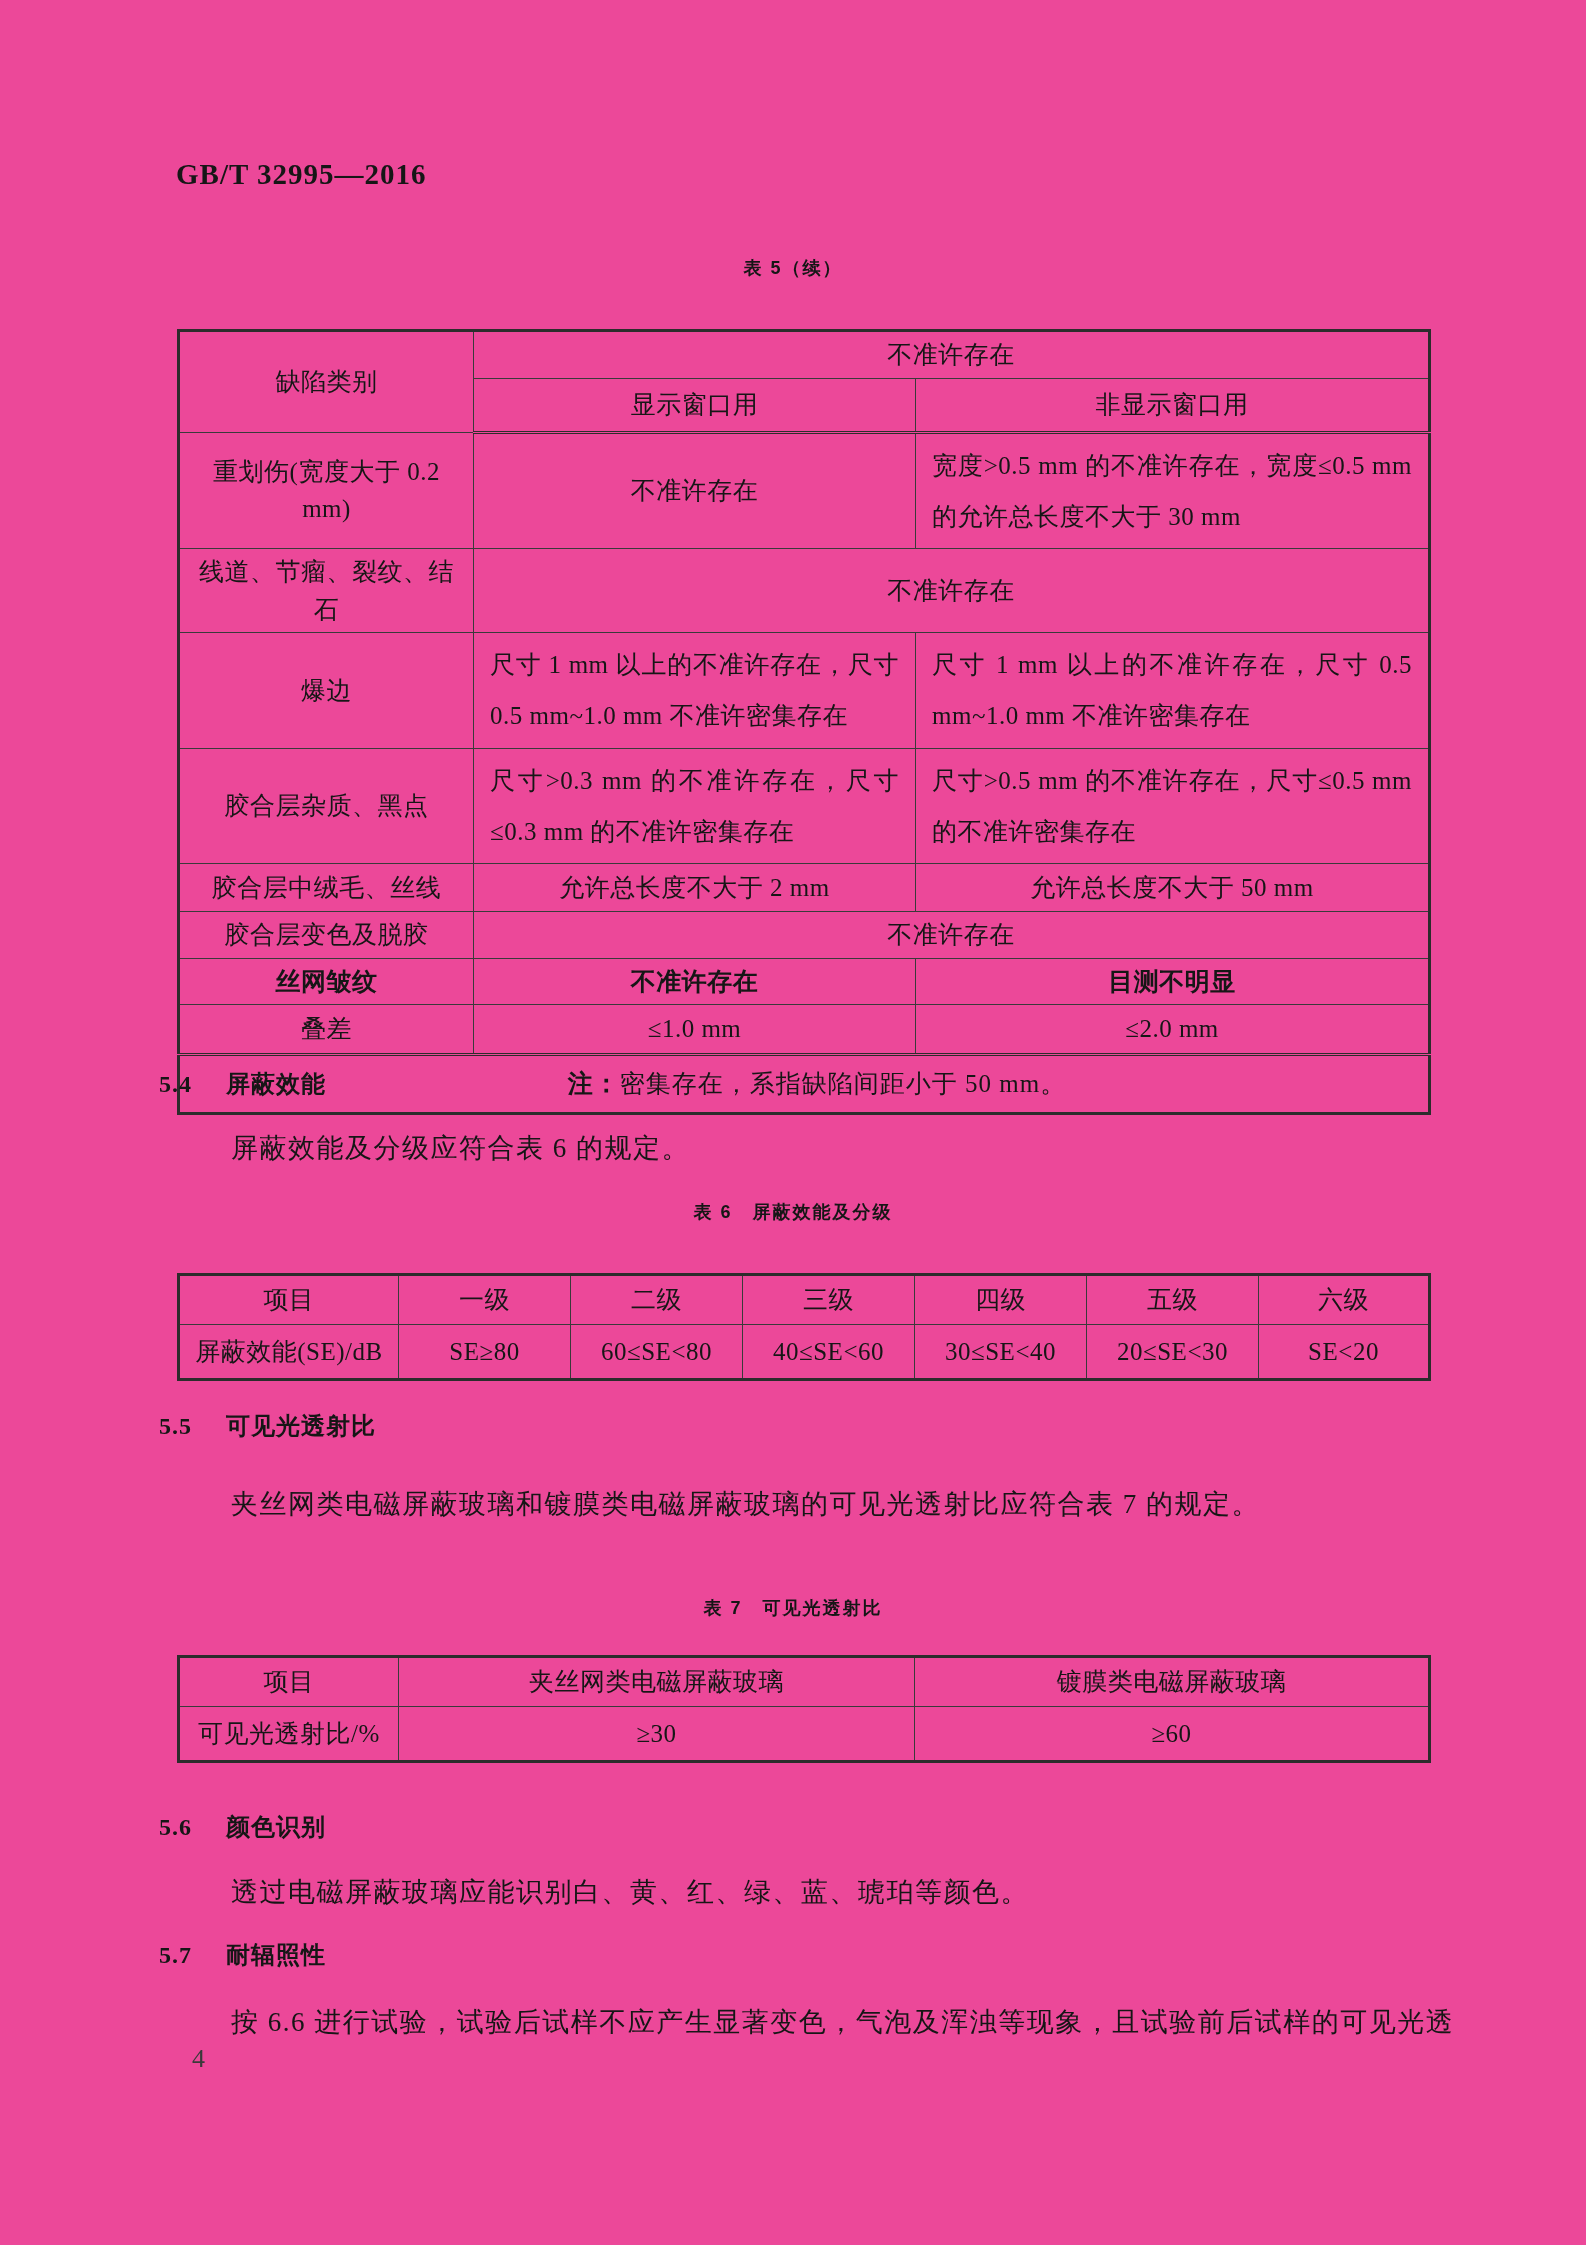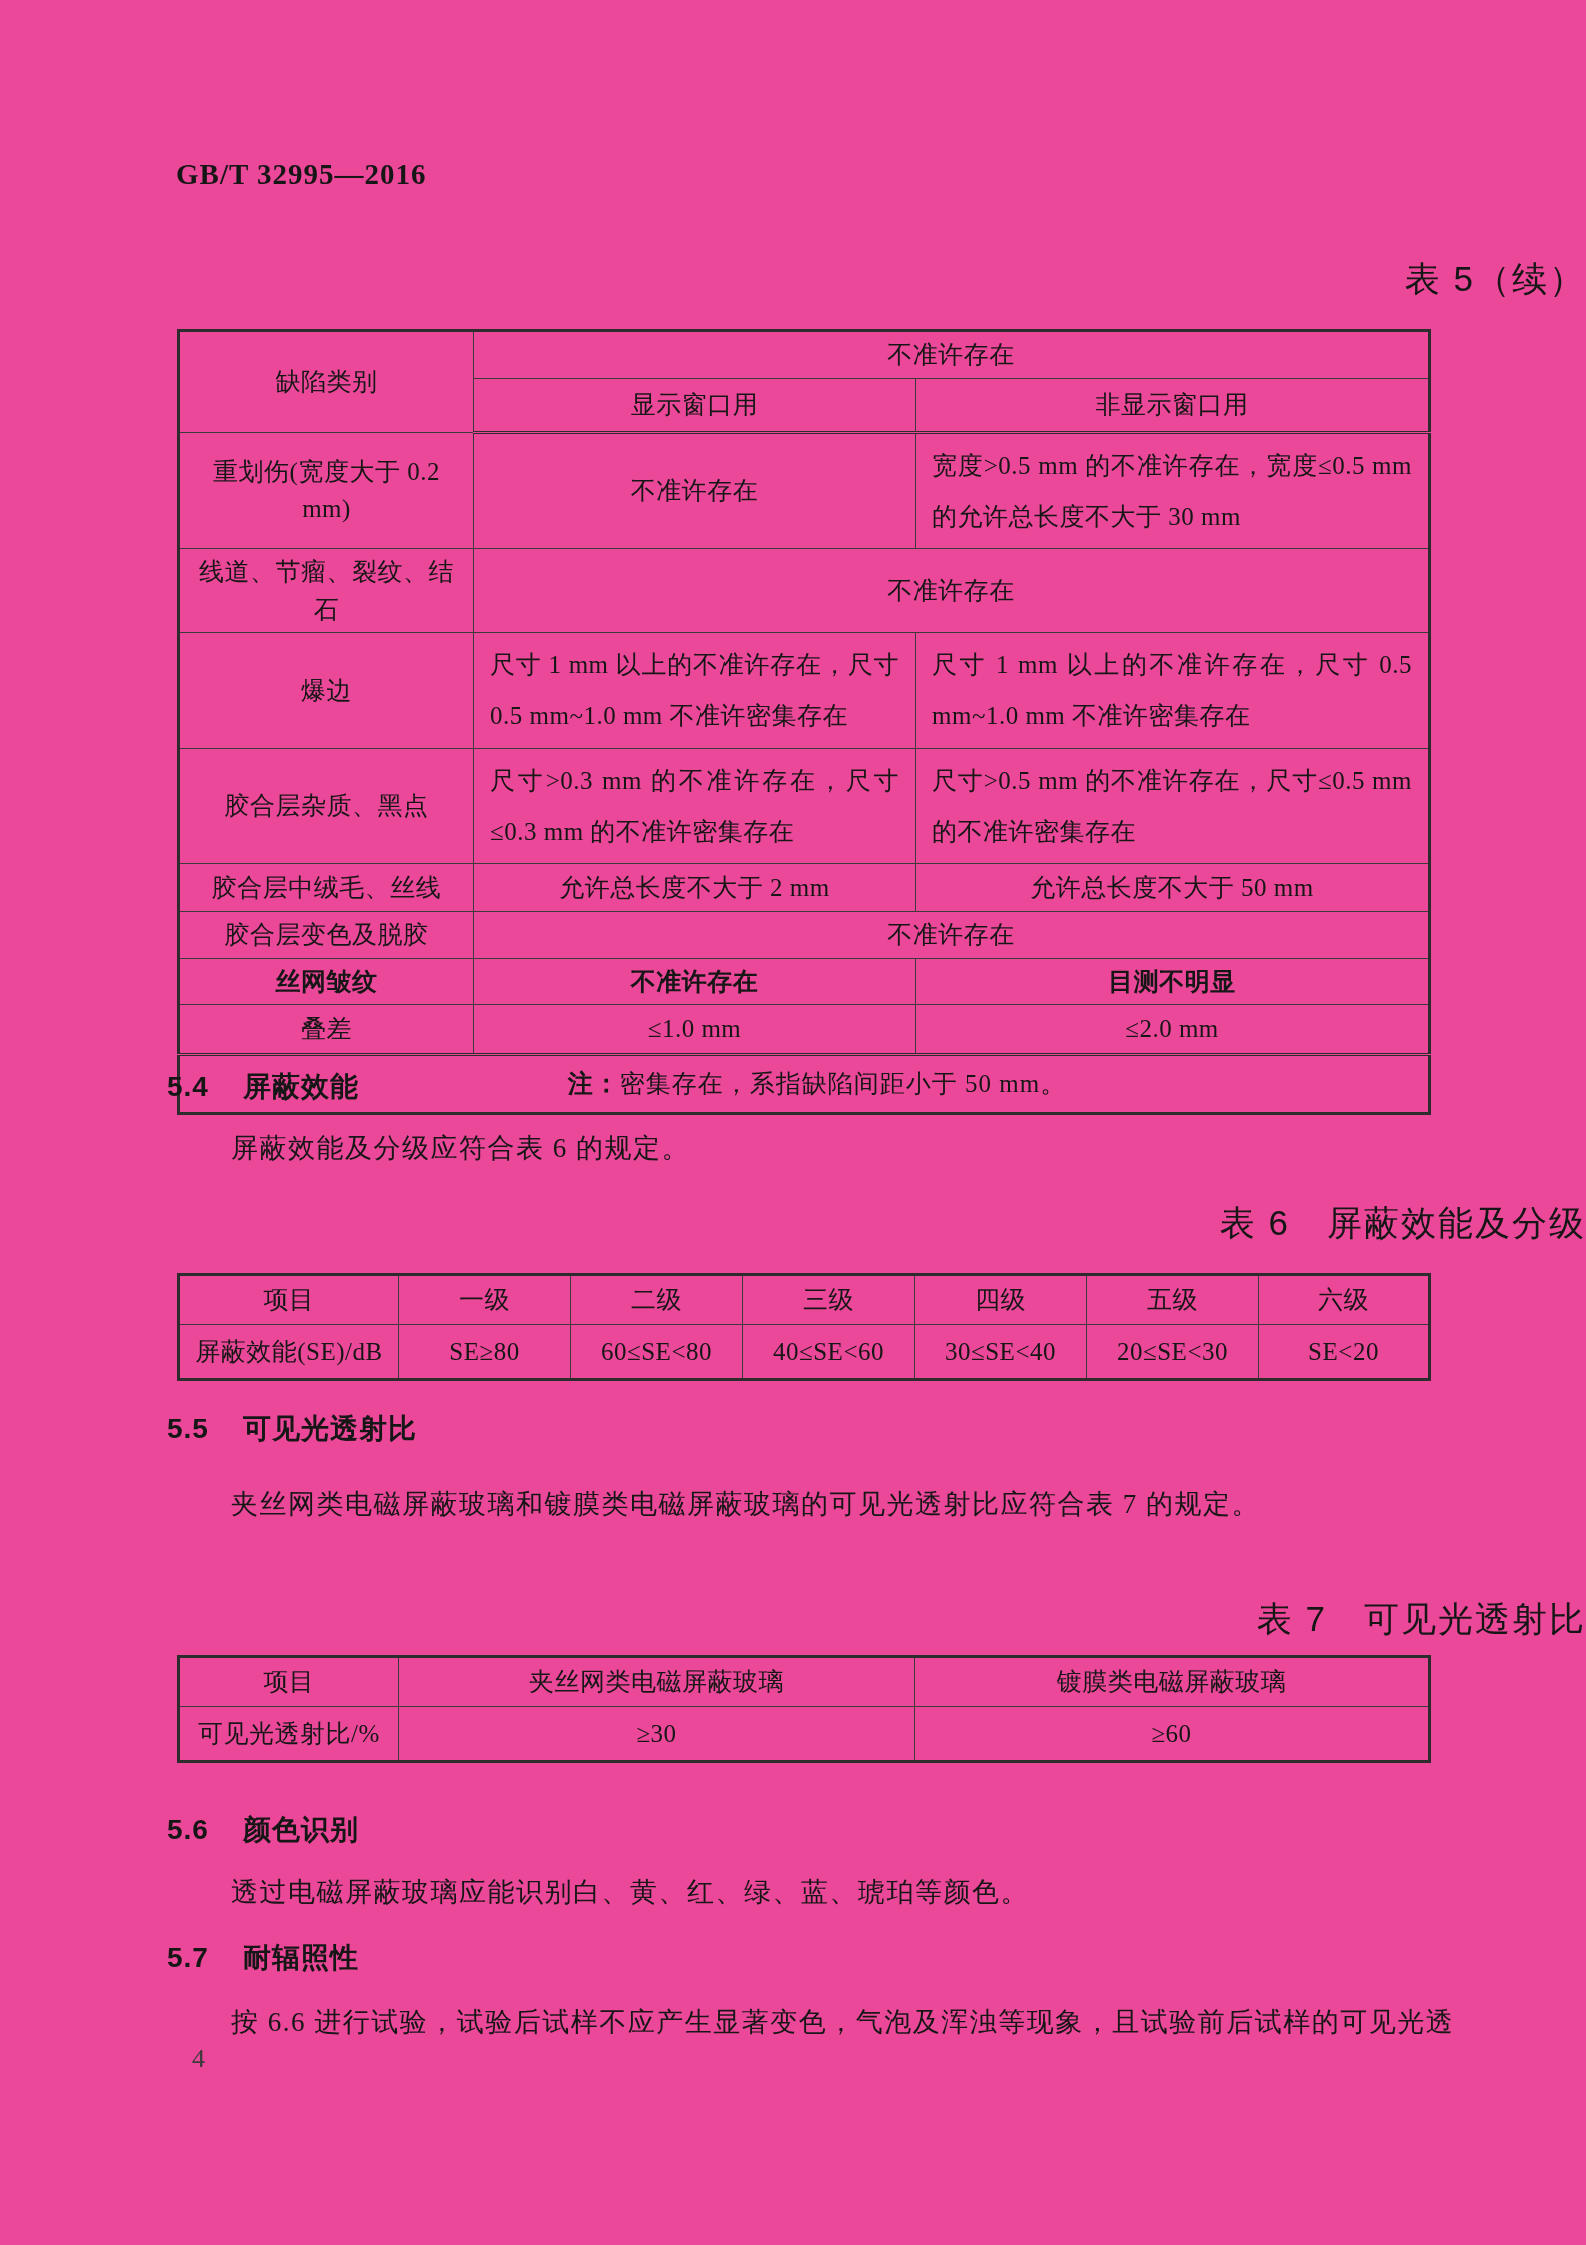--- a/index.html
+++ b/index.html
@@ -15,31 +15,31 @@
   }
   .abs{position:absolute;}
   .doc-header{
     left:176px;top:158px;
     font-weight:700;
     font-size:29px;
     letter-spacing:1px;
   }
   .tbl-caption{
     left:0;width:1586px;
-    text-align:right;
+    text-align:center;
     font-family:"Liberation Sans","DejaVu Sans",sans-serif;
-    font-weight:400;
-    font-size:35px;
+    font-weight:700;
+    font-size:18px;
     letter-spacing:2px;
   }
   .sec-heading{
-    left:167px;
-    font-family:Liberation Sans, sans-serif;
-    font-weight:700;
-    font-size:28px;
+    left:159px;
+    font-family:Liberation Serif, serif;
+    font-weight:700;
+    font-size:24px;
     letter-spacing:1px;
   }
   .sec-heading .num{margin-right:34px;}
   .para{
     left:231px;
     font-size:27px;
     letter-spacing:1.5px;
     white-space:nowrap;
   }
   .page-num{

